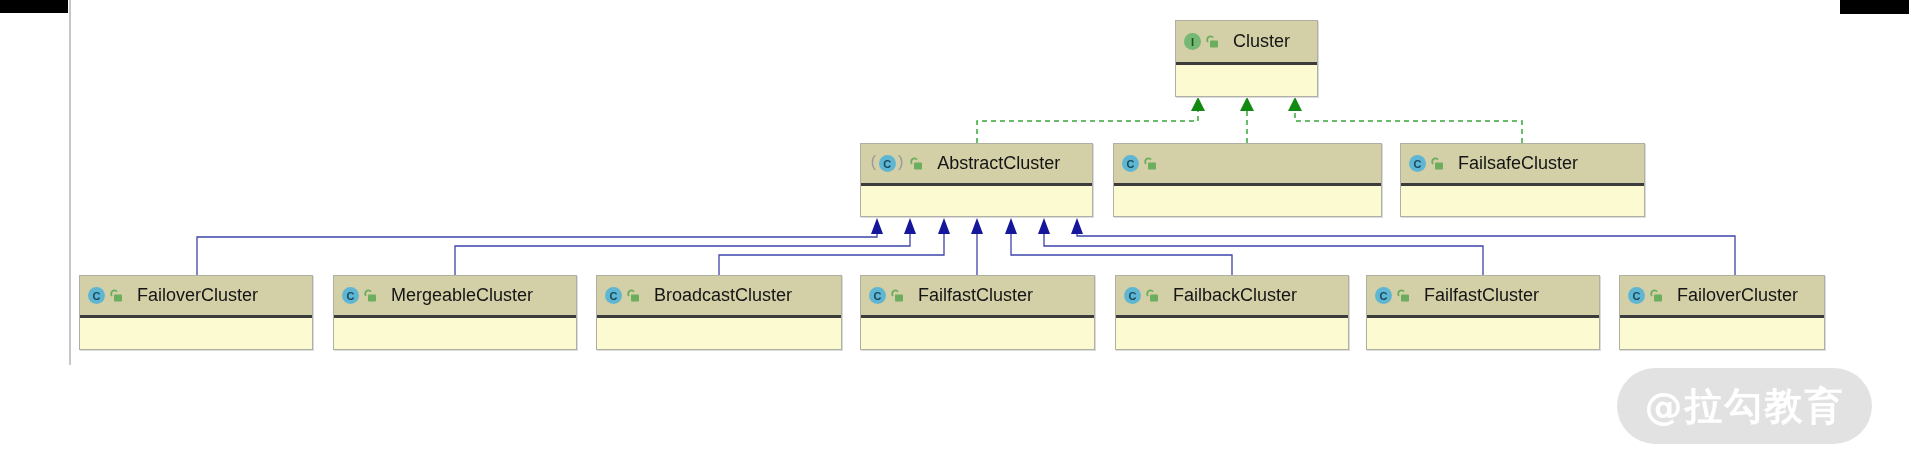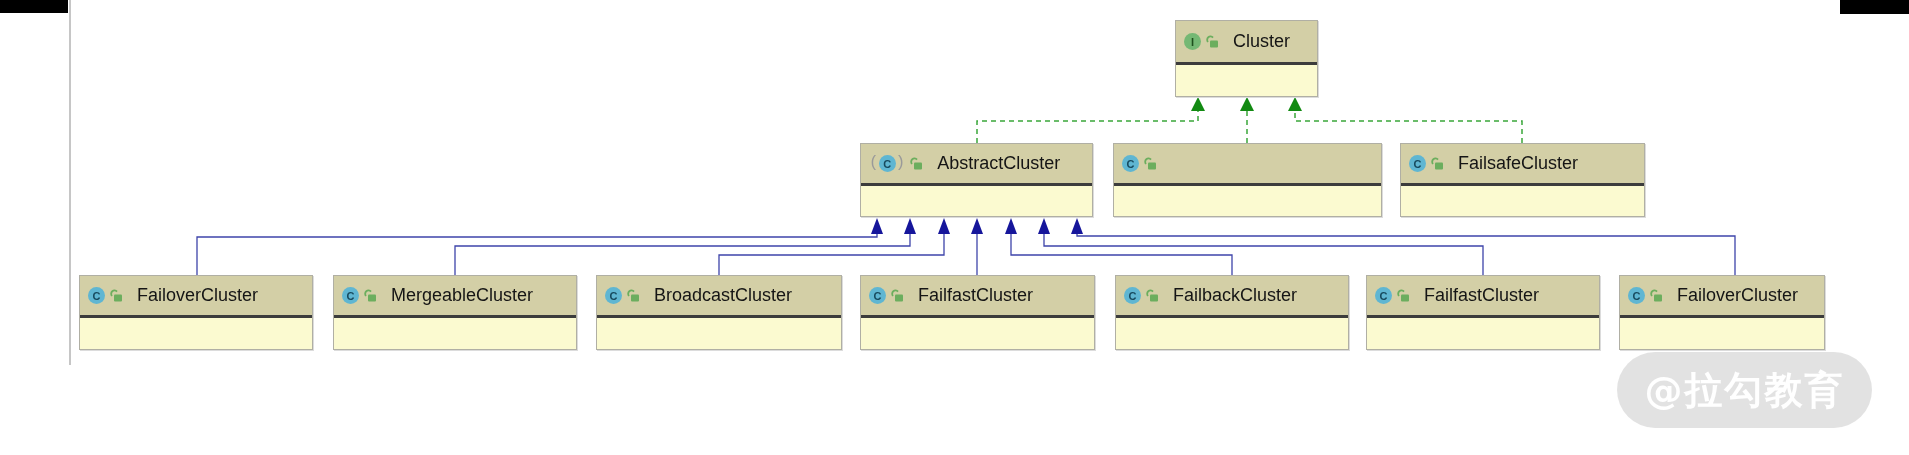--- a/index.html
+++ b/index.html
@@ -39,21 +39,21 @@
   .lock-body{fill:var(--lock-green);}
   .lock-shackle{stroke:var(--lock-green);fill:none;stroke-width:1.8px;}
 
   #edges{position:absolute;left:0;top:0;}
   .edge-implements{stroke:var(--implements-green);stroke-width:1.5;fill:none;
                    stroke-dasharray:5 4;}
   .arrow-implements{fill:var(--implements-arrow);}
   .edge-extends{stroke:var(--extends-blue);stroke-width:1.3;fill:none;}
   .arrow-extends{fill:var(--extends-arrow);}
 
-  #watermark{position:absolute;left:1617px;top:352px;width:255px;height:76px;
+  #watermark{position:absolute;left:1617px;top:368px;width:255px;height:76px;
              background:#dbdbdb;opacity:0.78;border-radius:38px;
              display:flex;align-items:center;justify-content:center;
              color:#ffffff;font-size:38px;font-weight:bold;letter-spacing:2px;
              font-family:"DejaVu Sans","Liberation Sans",sans-serif;}
 </style>
 </head>
 <body>
 
 <div id="stage">
 

